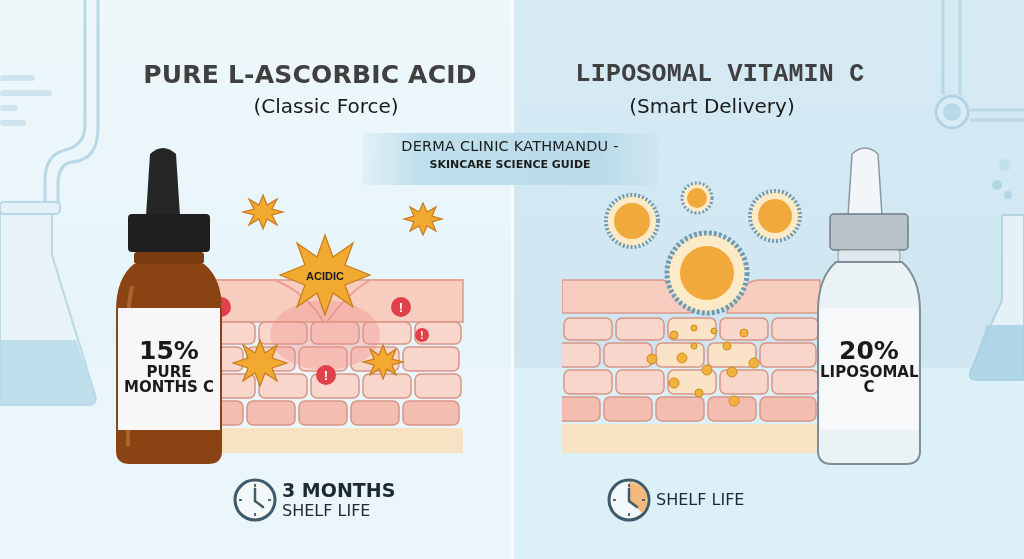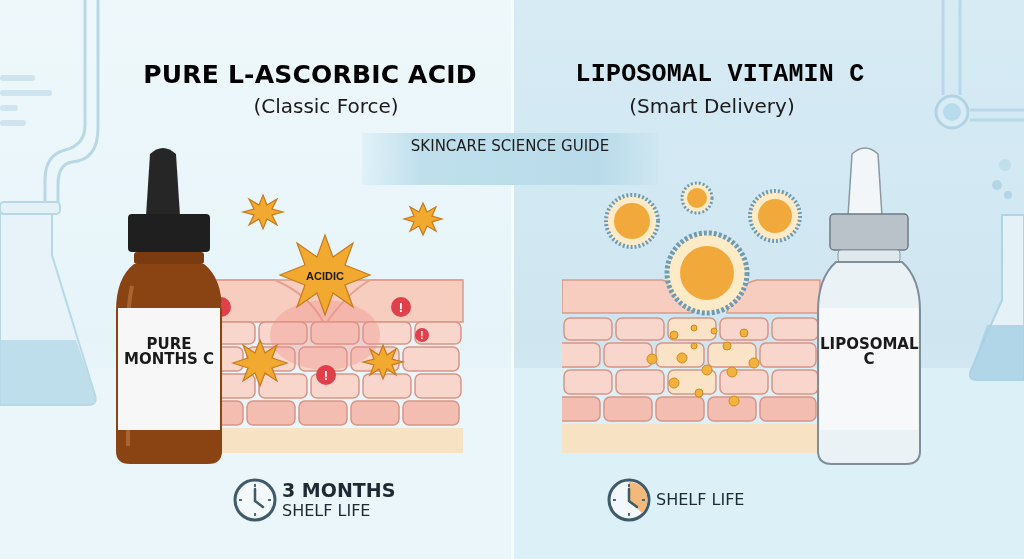--- a/index.html
+++ b/index.html
@@ -5,31 +5,31 @@
   * { box-sizing: border-box; margin: 0; padding: 0; }
   html, body { width: 1024px; height: 559px; overflow: hidden; }
   body { font-family: "DejaVu Sans", "Liberation Sans", sans-serif; position: relative; background: #eaf5fa; }
   .panel { position: absolute; top: 0; height: 559px; }
   .panel-left { left: 0; width: 513px; background: linear-gradient(180deg, #eef8fb 0%, #e6f4f9 60%, #edf7fb 100%); }
   .panel-right { left: 513px; width: 511px; background: linear-gradient(180deg, #d6ebf4 0%, #cfe6f1 60%, #dcf0f7 100%); }
   .divider { position: absolute; left: 511px; top: 0; width: 3px; height: 559px; background: #f6fbfd; }
   .floor-left { position: absolute; left: 0; top: 368px; width: 511px; height: 191px; background: #eaf6fa; }
   .floor-right { position: absolute; left: 514px; top: 368px; width: 510px; height: 191px; background: #dcf0f7; }
 
-  .title { position: absolute; text-align: center; font-weight: bold; color: #000000; font-size: 25px; letter-spacing: 0.2px; }
+  .title { position: absolute; text-align: center; font-weight: bold; color: #404040; font-size: 25px; letter-spacing: 0.2px; }
   .subtitle { position: absolute; text-align: center; color: #1b1b1b; font-size: 20px; }
   .t-left { left: 100px; width: 420px; top: 60px; }
   .s-left { left: 116px; width: 420px; top: 94px; }
   .t-right { left: 525px; width: 390px; top: 60px; font-family: Liberation Mono, monospace; }
   .s-right { left: 517px; width: 390px; top: 94px; }
 
   .banner { position: absolute; left: 362px; top: 133px; width: 296px; height: 52px;
     background: linear-gradient(90deg, rgba(190,222,236,0.2) 0%, #bfdfec 20%, #b9dbe9 80%, rgba(190,222,236,0.2) 100%); text-align: center; }
   .banner .l1 { font-size: 14.5px; color: #1c1c1c; margin-top: 5px; letter-spacing: 0.2px; }
-  .banner .l2 { font-size: 15px; font-weight: normal; color: #1c1c1c; margin-top: 4px; }
+  .banner .l2 { font-size: 11px; font-weight: bold; color: #1c1c1c; margin-top: 4px; }
 
   .skin { position: absolute; }
   .bottle-label-text { position: absolute; text-align: center; color: #1a1a1a; font-weight: bold; }
   .pct { font-size: 25px; line-height: 28px; }
   .lbl { font-size: 15px; line-height: 15px; }
 
   .shelf { position: absolute; display: flex; align-items: center; }
   .shelf .txt { margin-left: 4px; color: #1e2a33; }
   .shelf .big { font-size: 19px; font-weight: bold; line-height: 22px; }
   .shelf .small { font-size: 16px; line-height: 20px; }
@@ -74,20 +74,21 @@
   <path d="M82 325 H119 V380 H72 Q62 380 66 370 Z" fill="#a8d1e4" opacity="0.85"></path>
   <path d="M105 482 L109 495 L122 499 L109 503 L105 516 L101 503 L88 499 L101 495 Z" fill="#f3fafd" opacity="0.9"></path>
 </svg>
 
 <div class="title t-left">PURE L-ASCORBIC ACID</div>
 <div class="subtitle s-left">(Classic Force)</div>
 <div class="title t-right">LIPOSOMAL VITAMIN C</div>
 <div class="subtitle s-right">(Smart Delivery)</div>
 
 <div class="banner">
+  <div class="l1">DERMA CLINIC KATHMANDU -</div>
   <div class="l2">SKINCARE SCIENCE GUIDE</div>
 </div>
 
 <svg class="skin" style="left:205px;top:185px" width="262" height="268">
   <rect x="0" y="95" width="258" height="42" fill="#f6cdbf" stroke="#d99a8a" stroke-width="1.5"></rect>
   <path d="M0 95 H70 Q105 110 120 140 Q140 110 165 95 H258" fill="none" stroke="#e8a091" stroke-width="2"></path>
   <g stroke="#d99585" stroke-width="1.5" fill="#f8d6cc">
     <rect x="2" y="137" width="48" height="22" rx="6"></rect>
       <rect x="54" y="137" width="48" height="22" rx="6"></rect>
       <rect x="106" y="137" width="48" height="22" rx="6"></rect>
@@ -192,32 +193,34 @@
 
 <svg class="skin" style="left:108px;top:146px" width="120" height="325">
   <path d="M42 8 Q55 -4 68 8 L72 70 H38 Z" fill="#262626"></path>
   <rect x="20" y="68" width="82" height="38" rx="4" fill="#1f1f1f"></rect>
   <rect x="26" y="106" width="70" height="12" rx="3" fill="#7a3b10"></rect>
   <path d="M26 118 Q8 132 8 165 V305 Q8 318 22 318 H100 Q114 318 114 305 V165 Q114 132 96 118 Z" fill="#8a4413"></path>
   <path d="M24 140 Q20 160 20 180 V300" stroke="#c07a45" stroke-width="4" fill="none" opacity="0.6"></path>
   <rect x="10" y="162" width="102" height="122" fill="#f7f7f7"></rect>
 </svg>
 <div class="bottle-label-text" style="left:118px;top:337px;width:102px">
+  <div class="pct">15%</div>
   <div class="lbl">PURE</div>
   <div class="lbl">MONTHS C</div>
 </div>
 
 <svg class="skin" style="left:812px;top:146px" width="120" height="325">
   <path d="M40 8 Q53 -4 66 8 L70 70 H36 Z" fill="#f3f6f8" stroke="#8a98a2" stroke-width="1.5"></path>
   <rect x="18" y="68" width="78" height="36" rx="4" fill="#b8c2c8" stroke="#6f7c85" stroke-width="1.5"></rect>
   <rect x="26" y="104" width="62" height="12" rx="3" fill="#dfe8ec" stroke="#8a98a2" stroke-width="1"></rect>
   <path d="M24 116 Q6 132 6 165 V305 Q6 318 20 318 H94 Q108 318 108 305 V165 Q108 132 90 116 Z" fill="#eaf2f6" stroke="#7f8e98" stroke-width="2"></path>
   <rect x="8" y="162" width="98" height="122" fill="#f6f8f9"></rect>
 </svg>
 <div class="bottle-label-text" style="left:820px;top:337px;width:98px">
+  <div class="pct">20%</div>
   <div class="lbl">LIPOSOMAL</div>
   <div class="lbl">C</div>
 </div>
 
 <div class="shelf" style="left:232px;top:477px">
   <svg width="46" height="46">
     <circle cx="23" cy="23" r="20" fill="#f3f9fb" stroke="#3f5a6b" stroke-width="3"></circle>
     <g stroke="#3f5a6b" stroke-width="1.8">
         <line x1="23" y1="7" x2="23" y2="10"></line>
         <line x1="39" y1="23" x2="36" y2="23"></line>

